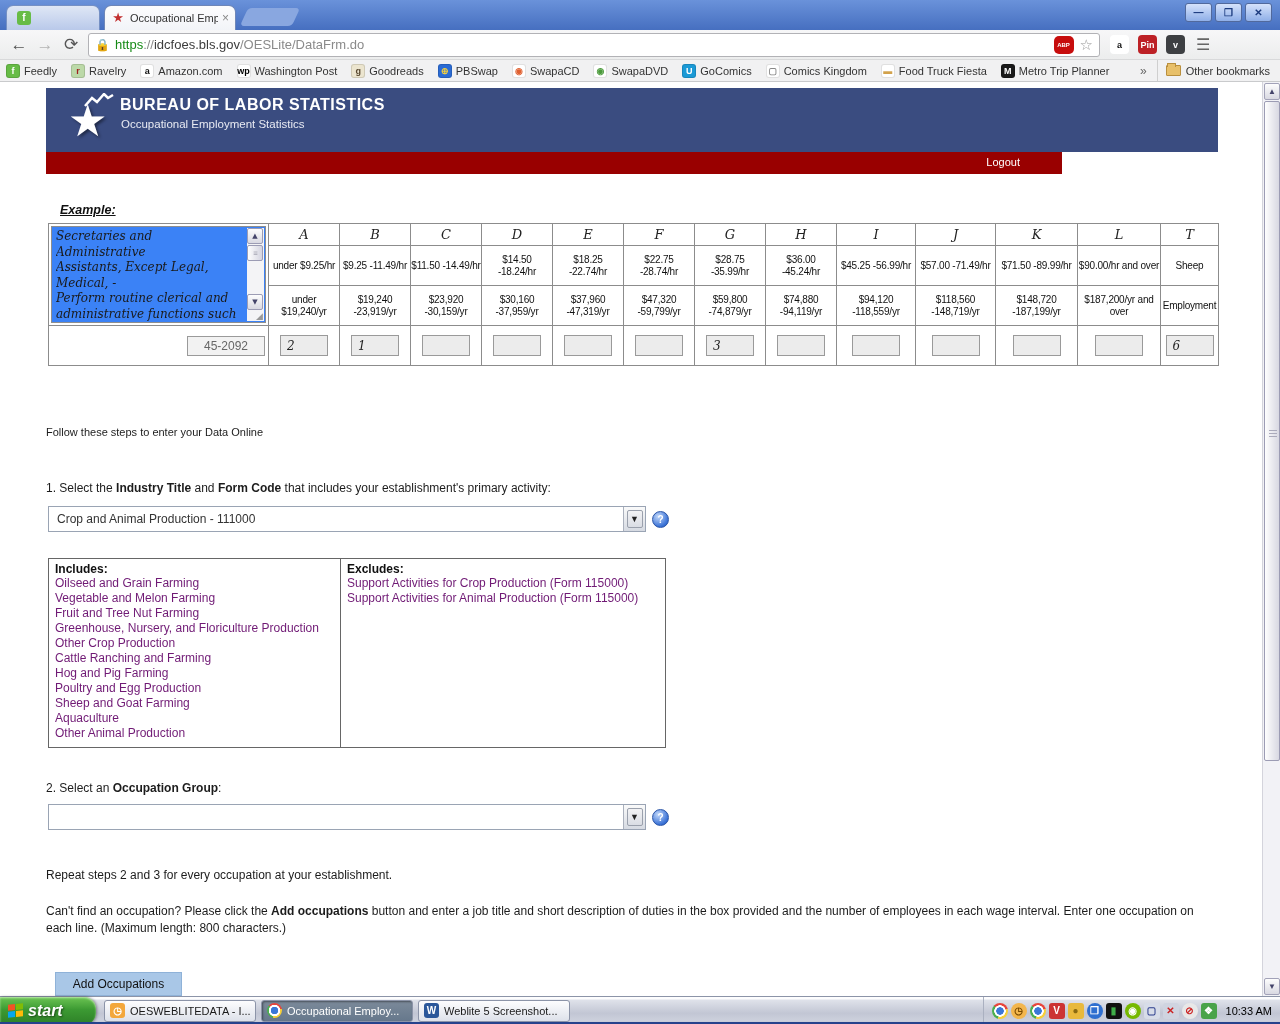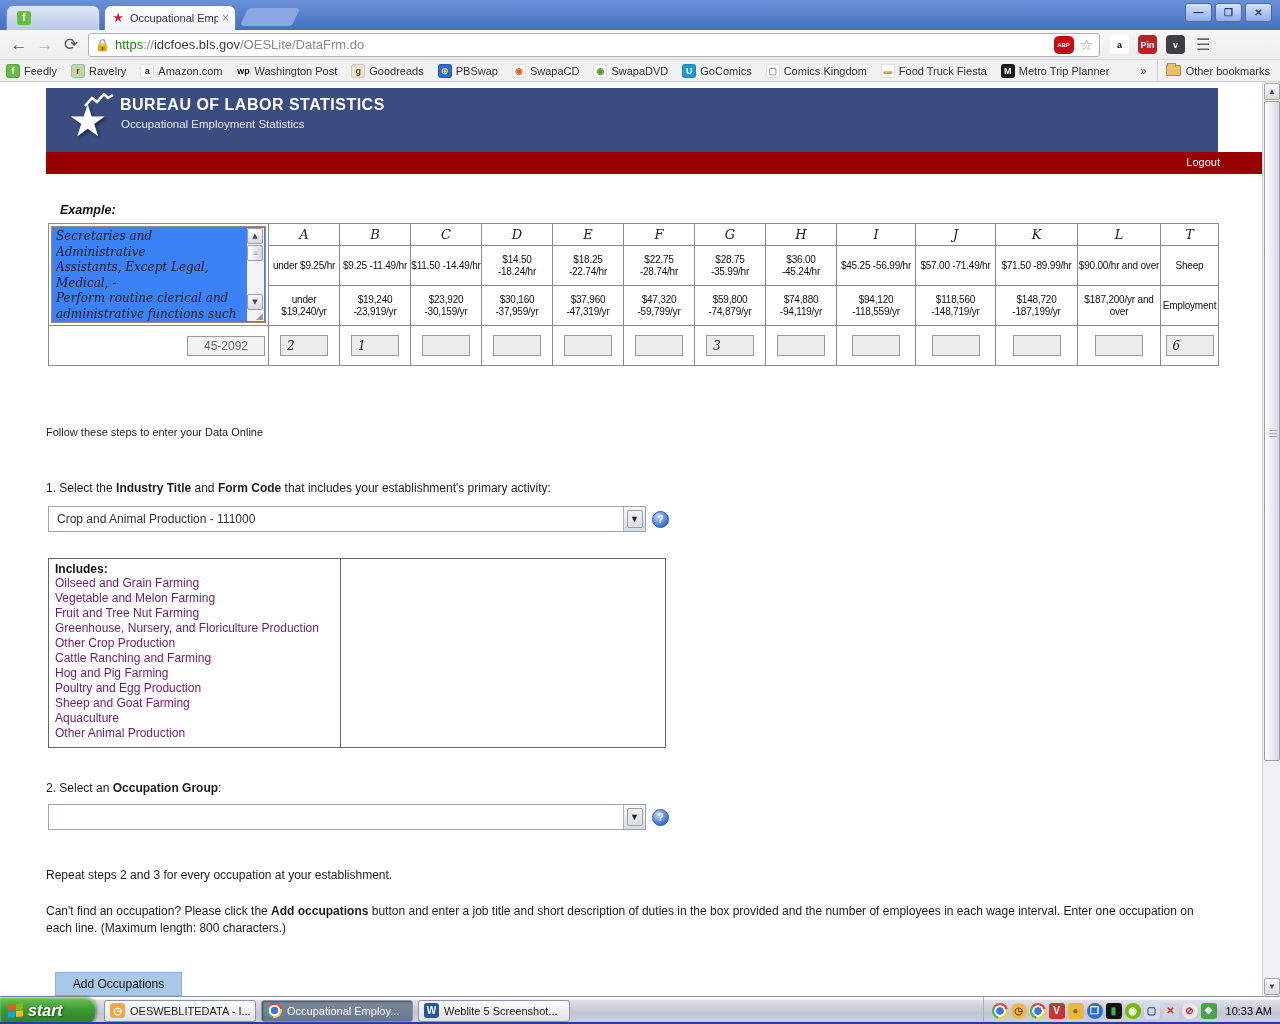--- a/index.html
+++ b/index.html
@@ -47,24 +47,24 @@
   #sb-thumb { position:absolute; left:1px; top:19px; width:16px; height:660px; background:linear-gradient(90deg,#fefefe,#d8d8e2); border:1px solid #9c9cb4; border-radius:2px; }
   #sb-grip { position:absolute; left:4px; top:328px; width:8px; height:7px;
     background:repeating-linear-gradient(#aab 0 1px, transparent 1px 3px); }
 
   #site-header { position:absolute; left:46px; top:6px; width:1172px; height:64px; background:#3a4c80; color:#fff; }
   #bls-logo { position:absolute; left:22px; top:7px; width:48px; height:50px; }
   #bls-logo .star { position:absolute; left:0; top:4px; font-size:44px; line-height:44px; color:#fff; text-shadow:2px 2px 3px rgba(0,0,0,.45); }
   #bls-logo svg { position:absolute; left:16px; top:-2px; }
   #site-title { position:absolute; left:74px; top:8px; font-size:16px; font-weight:bold; letter-spacing:.5px; }
   #site-subtitle { position:absolute; left:75px; top:30px; font-size:11.5px; color:#e8eaf2; }
-  #redbar { position:absolute; left:46px; top:70px; width:1216px; height:22px; background:#990000; }
+  #redbar { position:absolute; left:46px; top:70px; width:1016px; height:22px; background:#990000; }
   #logout { position:absolute; right:42px; top:4px; color:#fff; font-size:11px; }
 
-  #example-label { position:absolute; left:60px; top:121px; font-size:12.5px; font-weight:bold; font-style:italic; color:#111; }
+  #example-label { position:absolute; left:60px; top:121px; font-size:12.5px; font-weight:bold; font-style:italic; text-decoration:underline; color:#111; }
 
   #wage-table { position:absolute; left:48px; top:141px; border-collapse:collapse; table-layout:fixed; background:#fff; }
   #wage-table td { border:1px solid #8c8c8c; text-align:center; vertical-align:middle; overflow:hidden; }
   #wage-table tr.r-letter td { height:22px; font-family:"DejaVu Serif", serif; font-style:italic; font-size:13px; color:#222; }
   #wage-table tr.r-hour td, #wage-table tr.r-year td { height:40px; font-size:10px; line-height:12px; color:#111; letter-spacing:-.2px; }
   #wage-table tr.r-input td { height:40px; }
   td.desc-cell { background:#fff; padding:2px; vertical-align:top !important; }
   td.soc-cell { text-align:right !important; padding-right:3px; }
   .wage-input { width:48px; height:21px; background:#ececec; border:1px solid #9a9a9a; font-family:"DejaVu Serif", serif; font-style:italic; font-size:12px; color:#222; padding-left:6px; text-align:left; }
   .soc-input { width:78px; height:20px; background:#f2f2f2; border:1px solid #9a9a9a; color:#666; font-size:12px; text-align:center; }
@@ -456,20 +456,25 @@
         <div class="list-item">Fruit and Tree Nut Farming</div>
         <div class="list-item">Greenhouse, Nursery, and Floriculture Production</div>
         <div class="list-item">Other Crop Production</div>
         <div class="list-item">Cattle Ranching and Farming</div>
         <div class="list-item">Hog and Pig Farming</div>
         <div class="list-item">Poultry and Egg Production</div>
         <div class="list-item">Sheep and Goat Farming</div>
         <div class="list-item">Aquaculture</div>
         <div class="list-item">Other Animal Production</div>
     </div>
+    <div id="exc-col">
+      <div class="list-title">Excludes:</div>
+      <div class="list-item">Support Activities for Crop Production (Form 115000)</div>
+        <div class="list-item">Support Activities for Animal Production (Form 115000)</div>
+    </div>
   </div>
 
   <div id="step2" class="body-text">
     <span>2. Select an </span><span class="b">Occupation Group</span><span>:</span>
   </div>
 
   <div class="xp-select" id="select-occupation">
     <div class="val"></div>
     <div class="btn">
         <div class="chev">▼</div>

